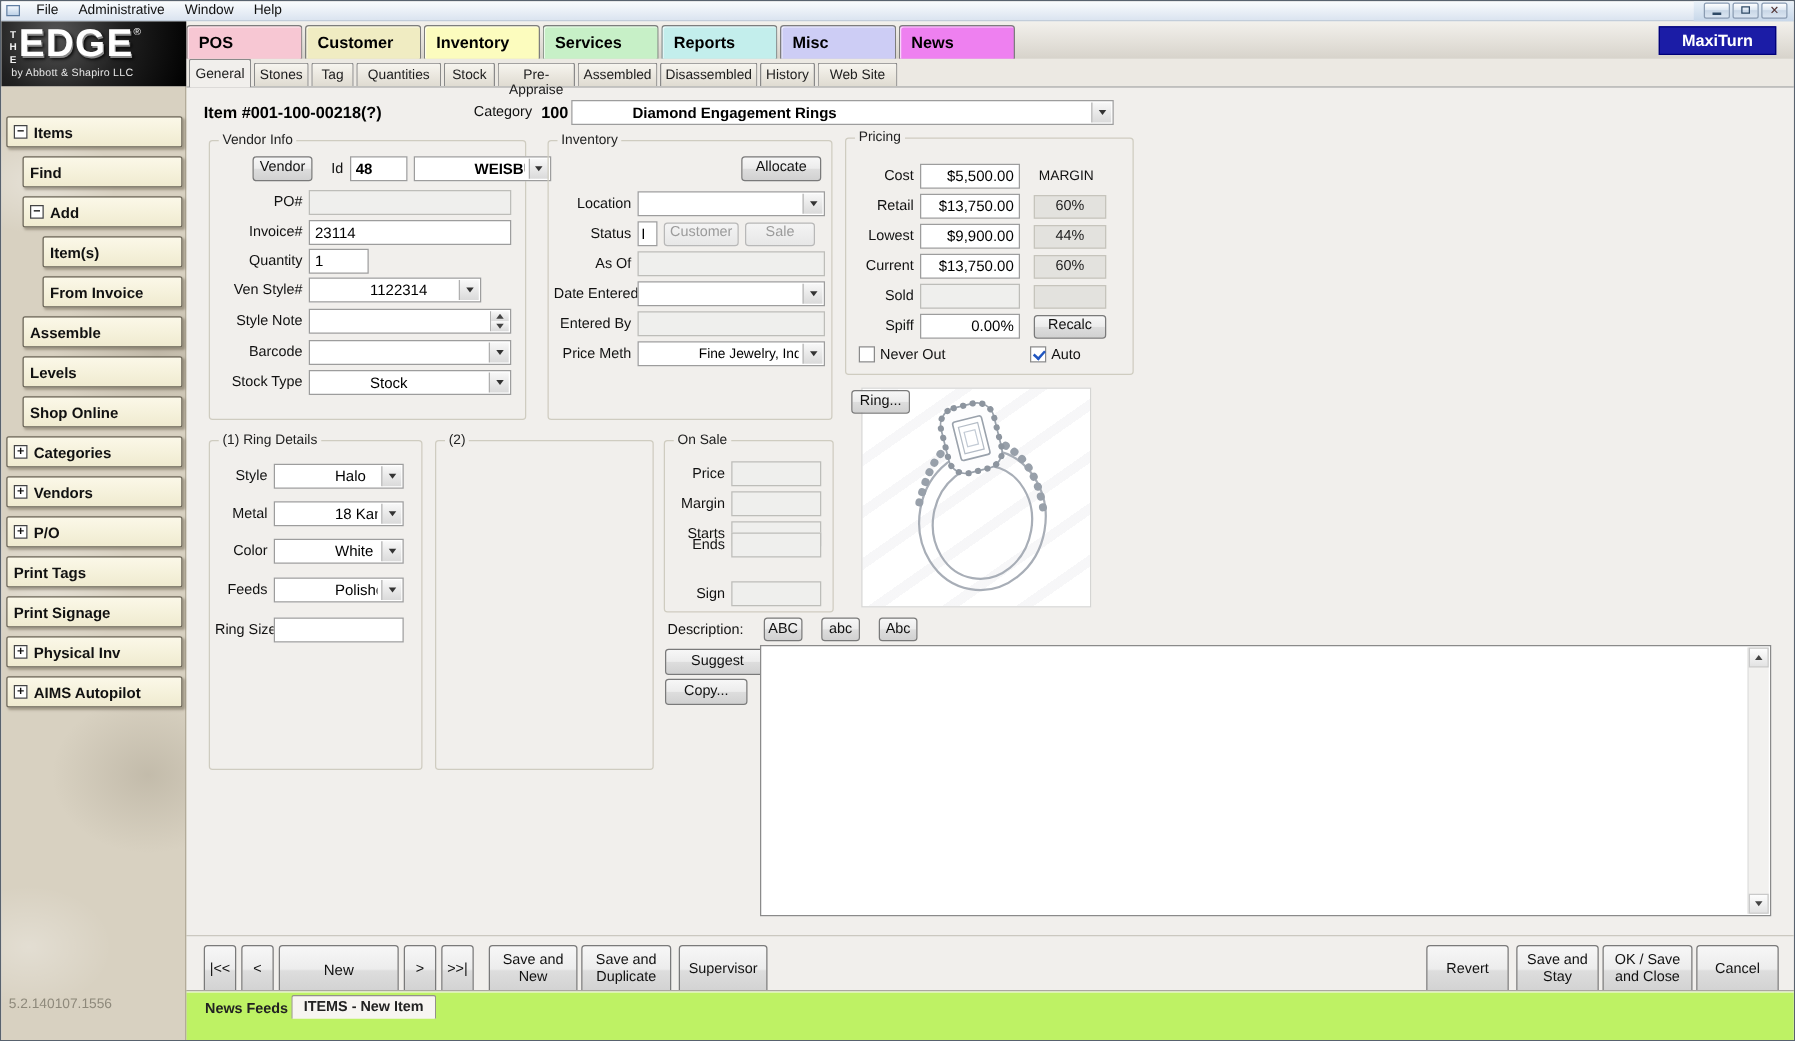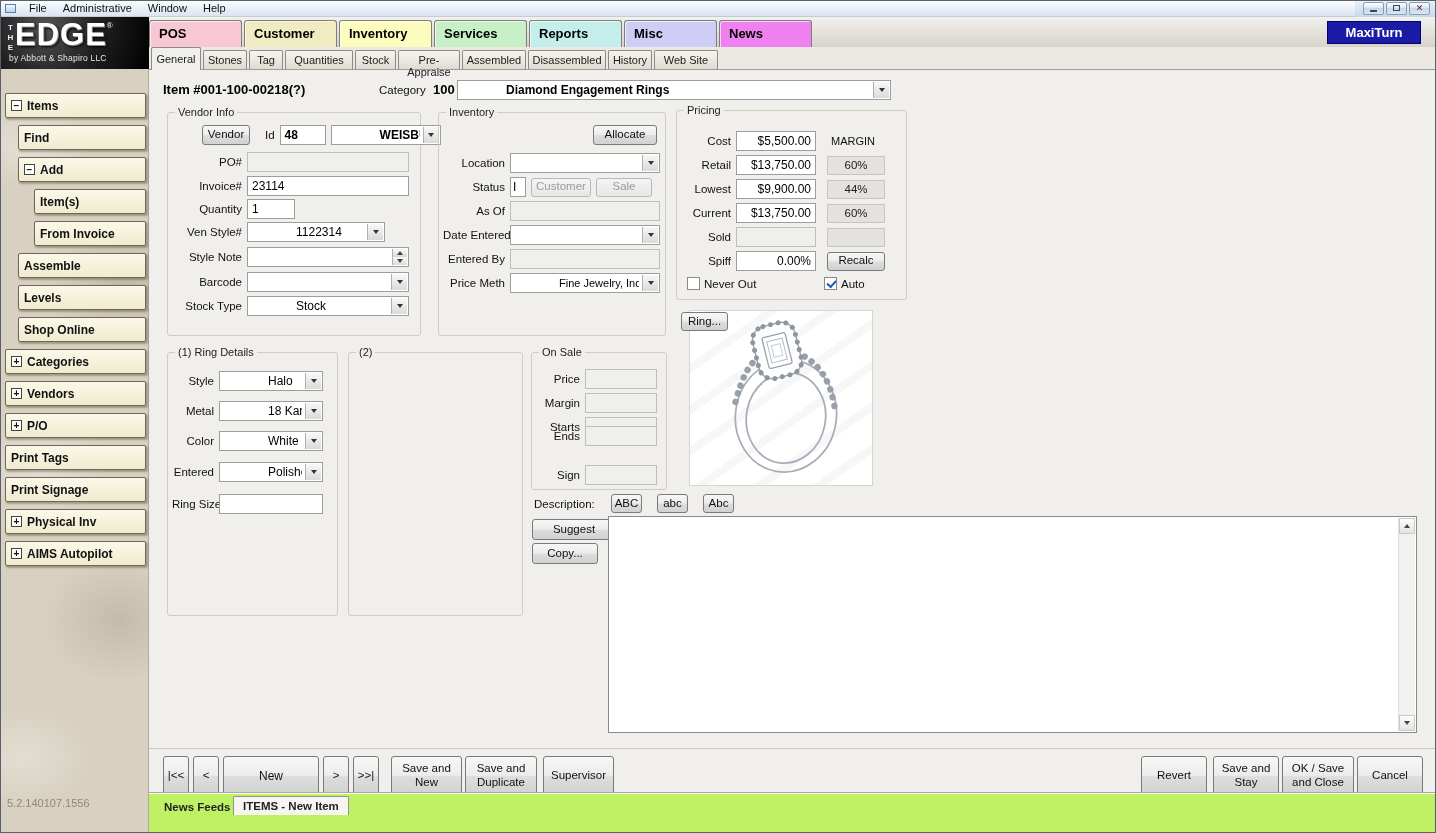--- a/index.html
+++ b/index.html
@@ -439,21 +439,21 @@
       <div class="row" style="left:4px;top:78px;">
         <span class="flabel lbl w42">Color</span>
         <span class="field combo" style="width:104px;">
           <span class="val">White</span>
           <span class="arrow">
               <i class="tri"></i>
             </span>
         </span>
       </div>
       <div class="row" style="left:4px;top:109px;">
-        <span class="flabel lbl w42">Entered</span>
+        <span class="flabel lbl w42">Feeds</span>
         <span class="field combo" style="width:104px;">
           <span class="val">Polished</span>
           <span class="arrow">
               <i class="tri"></i>
             </span>
         </span>
       </div>
       <div class="row" style="left:4px;top:141px;">
         <span class="flabel lbl w42">Ring Size</span>
         <span class="field" style="width:104px;"></span>

